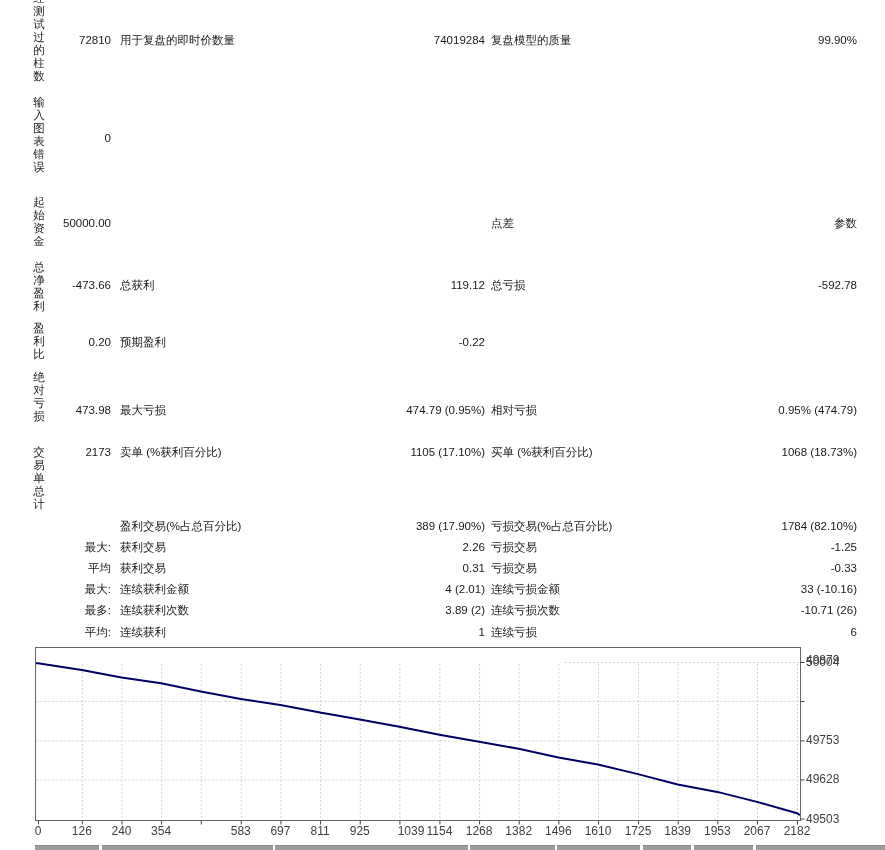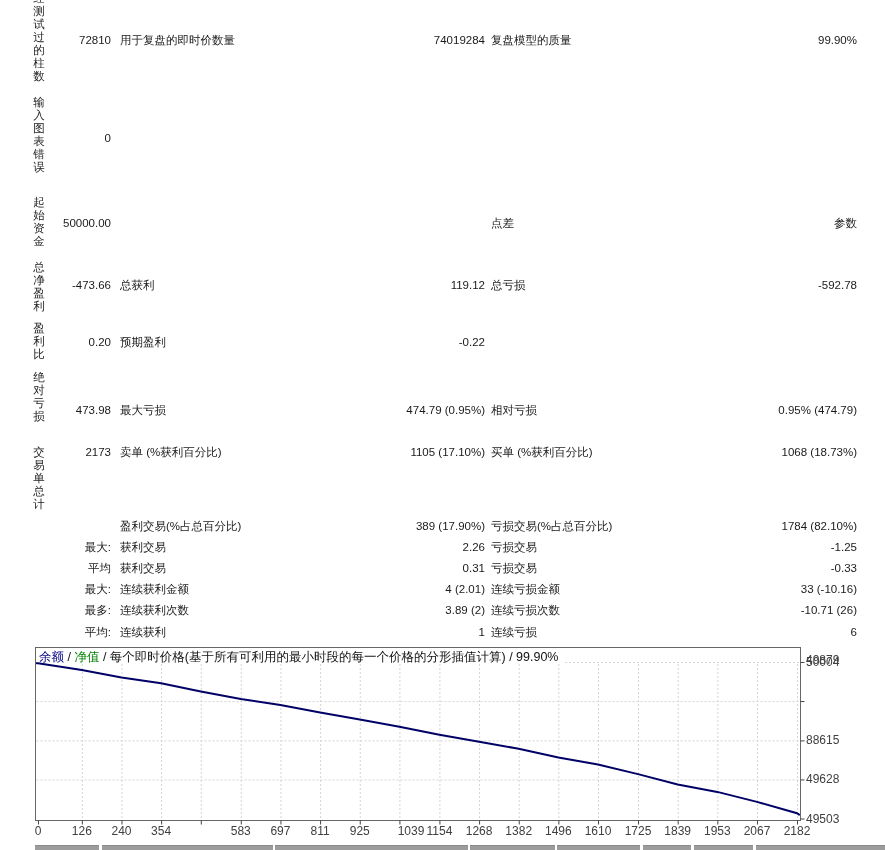--- a/index.html
+++ b/index.html
@@ -179,28 +179,25 @@
       <line x1="558.8776351970669" y1="820.5" x2="558.8776351970669" y2="824.5" stroke="#444" stroke-width="1"></line>
       <line x1="598.532080659945" y1="820.5" x2="598.532080659945" y2="824.5" stroke="#444" stroke-width="1"></line>
       <line x1="638.5343721356554" y1="820.5" x2="638.5343721356554" y2="824.5" stroke="#444" stroke-width="1"></line>
       <line x1="678.1888175985334" y1="820.5" x2="678.1888175985334" y2="824.5" stroke="#444" stroke-width="1"></line>
       <line x1="717.8432630614116" y1="820.5" x2="717.8432630614116" y2="824.5" stroke="#444" stroke-width="1"></line>
       <line x1="757.4977085242897" y1="820.5" x2="757.4977085242897" y2="824.5" stroke="#444" stroke-width="1"></line>
       <line x1="797.5" y1="820.5" x2="797.5" y2="824.5" stroke="#444" stroke-width="1"></line>
       <polyline points="36,663.2 38.0,663.2 81.8,670.1 121.5,677.6 161.1,683.2 200.8,691.4 240.8,698.9 280.4,705.1 320.1,712.6 359.8,719.5 399.4,726.7 439.4,734.8 479.1,741.7 518.7,748.8 558.4,757.6 598.0,764.5 638.0,774.1 677.7,784.5 717.3,791.9 757.0,801.9 797.0,813.2 799.8,815.1" fill="none" stroke="#000066" stroke-width="2"></polyline>
     </svg>
 
-  <div class="chart-header">
-    <span class="bal">余额</span><span> / </span><span class="eq">净值</span><span> / </span><span>每个即时价格(基于所有可利用的最小时段的每一个价格的分形插值计算)</span><span> / </span><span>99.90%</span>
-  </div>
 
   <div id="axis-labels">
       <div class="axis-label y-label" style="top: 655px;">50004</div>
       <div class="axis-label y-label" style="top: 653px;">49879</div>
-      <div class="axis-label y-label" style="top: 733.406px;">88615</div>
+      <div class="axis-label y-label" style="top: 733.406px;">49753</div>
       <div class="axis-label y-label" style="top: 772.453px; text-align: center;">49628</div>
       <div class="axis-label y-label" style="top: 811.5px;">49503</div>
       <div class="axis-label x-label" style="left: 16px;">0</div>
       <div class="axis-label x-label" style="left: 59.8286px;">126</div>
       <div class="axis-label x-label" style="left: 99.483px;">240</div>
       <div class="axis-label x-label" style="left: 139.137px;">354</div>
       <div class="axis-label x-label" style="left: 178.792px; margin-top: 39px;">468</div>
       <div class="axis-label x-label" style="left: 218.794px;">583</div>
       <div class="axis-label x-label" style="left: 258.449px;">697</div>
       <div class="axis-label x-label" style="left: 298.103px;">811</div>

